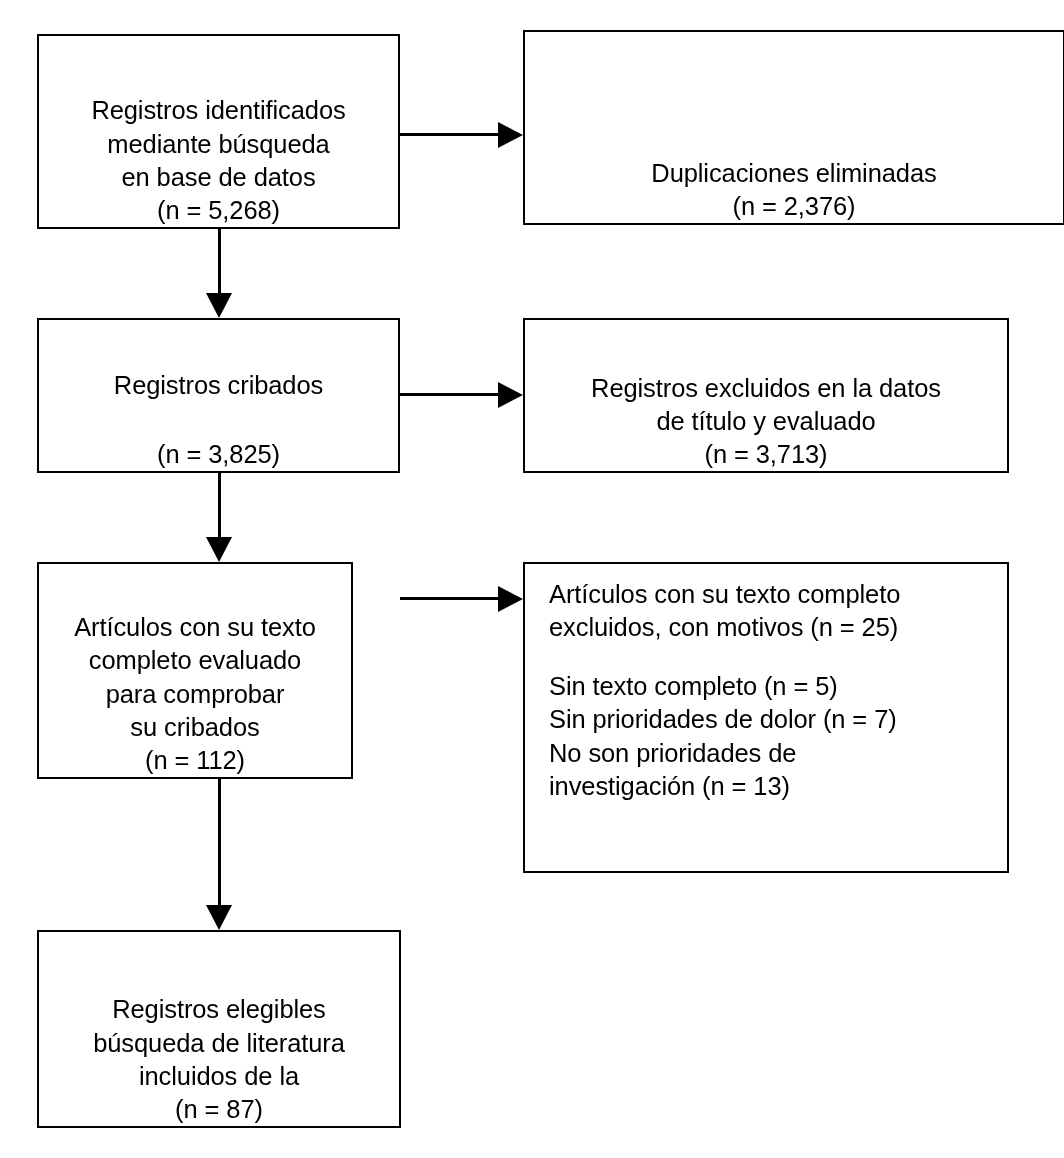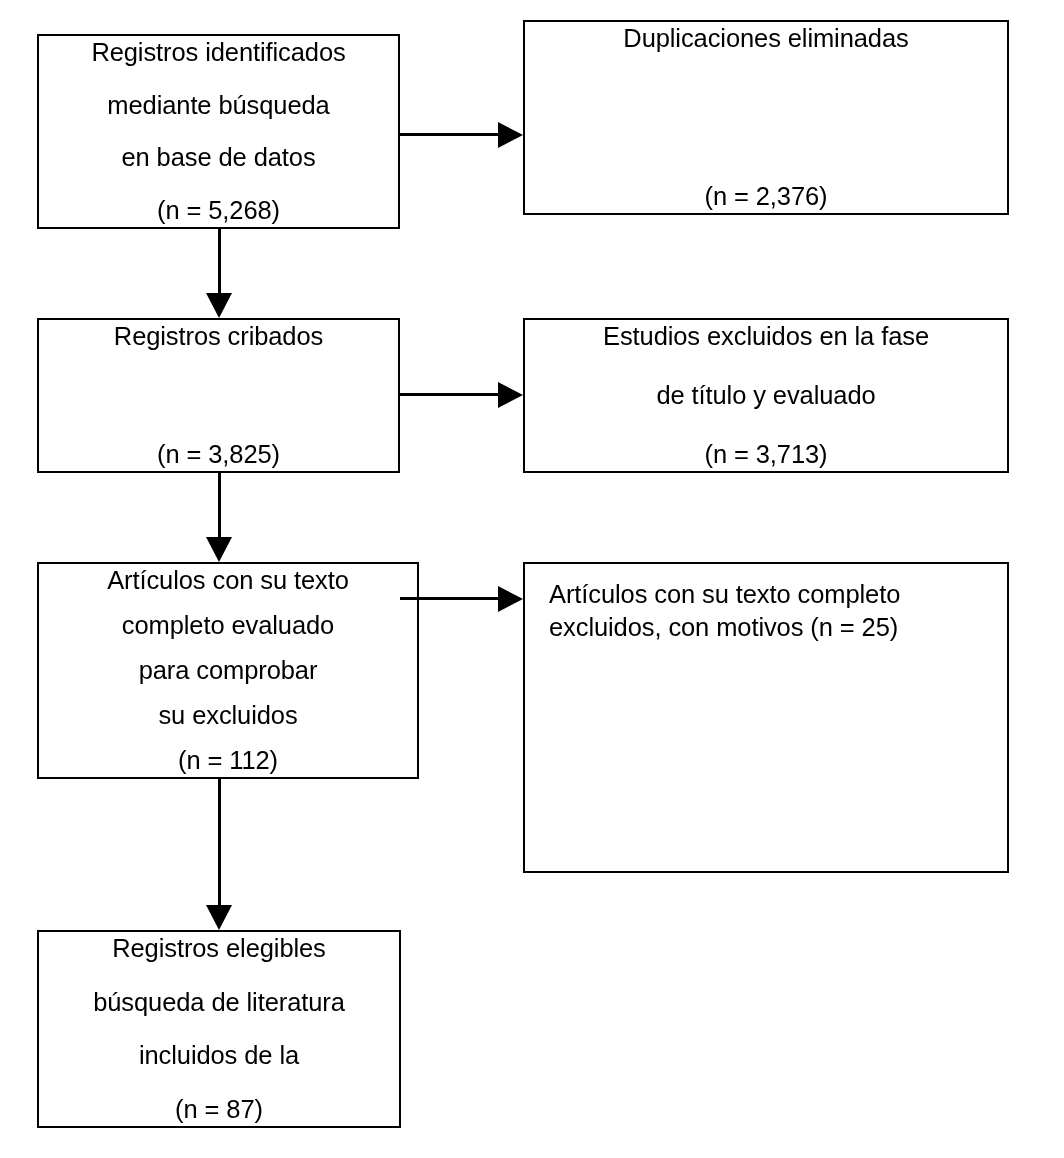--- a/index.html
+++ b/index.html
@@ -18,21 +18,21 @@
     background: #ffffff;
     overflow: hidden;
   }
   .node {
     position: absolute;
     box-sizing: border-box;
     border: 2.5px solid #000000;
     background: #ffffff;
     display: flex;
     flex-direction: column;
-    justify-content: space-between;
+    justify-content: flex-end;
     align-items: center;
     font-size: 25.5px;
     line-height: 1.30;
     letter-spacing: -0.1px;
   }
   .node .line {
     display: block;
     white-space: pre;
   }
   .node.left-align {
@@ -44,24 +44,24 @@
     display: block;
     white-space: pre-line;
   }
   .node.left-align .spacer {
     display: block;
     height: 26px;
   }
 
   
   #box-records-identified { left: 37px;  top: 34px;   width: 363px; height: 195px; }
-  #box-duplicates-removed { left: 523px; top: 20px;   width: 486px; height: 195px; }
+  #box-duplicates-removed { left: 523px; top: 30px;   width: 542px; height: 195px; }
   #box-records-screened   { left: 37px;  top: 318px;  width: 363px; height: 155px; gap: 36px; }
   #box-records-excluded   { left: 523px; top: 318px;  width: 486px; height: 155px; }
-  #box-fulltext-assessed  { left: 37px;  top: 562px;  width: 382px; height: 217px; }
+  #box-fulltext-assessed  { left: 37px;  top: 562px;  width: 316px; height: 217px; }
   #box-fulltext-excluded  { left: 523px; top: 562px;  width: 486px; height: 311px; }
   #box-studies-included   { left: 37px;  top: 930px;  width: 364px; height: 198px; }
 
   
   .conn {
     position: absolute;
   }
   .conn .shaft-h {
     position: absolute;
     height: 3px;
@@ -135,37 +135,41 @@
     <span class="line">Duplicaciones eliminadas</span>
     <span class="line">(n = 2,376)</span>
   </div>
 
   <div class="node" id="box-records-screened">
     <span class="line">Registros cribados</span>
     <span class="line">(n = 3,825)</span>
   </div>
 
   <div class="node" id="box-records-excluded">
-    <span class="line">Estudios excluidos en la fase</span>
+    <span class="line">Registros excluidos en la datos</span>
     <span class="line">de título y evaluado</span>
     <span class="line">(n = 3,713)</span>
   </div>
 
   <div class="node" id="box-fulltext-assessed">
     <span class="line">Artículos con su texto</span>
     <span class="line">completo evaluado</span>
     <span class="line">para comprobar</span>
-    <span class="line">su excluidos</span>
+    <span class="line">su cribados</span>
     <span class="line">(n = 112)</span>
   </div>
 
   <div class="node left-align" id="box-fulltext-excluded">
     <span class="para">Artículos con su texto completo
 excluidos, con motivos (n = 25)</span>
     <span class="spacer"></span>
+    <span class="para">Sin texto completo (n = 5)
+Sin prioridades de dolor (n = 7)
+No son prioridades de
+investigación (n = 13)</span>
   </div>
 
   <div class="node" id="box-studies-included">
     <span class="line">Registros elegibles</span>
     <span class="line">búsqueda de literatura</span>
     <span class="line">incluidos de la</span>
     <span class="line">(n = 87)</span>
   </div>
 
   <div class="conn" id="arrow-identified-to-duplicates">

